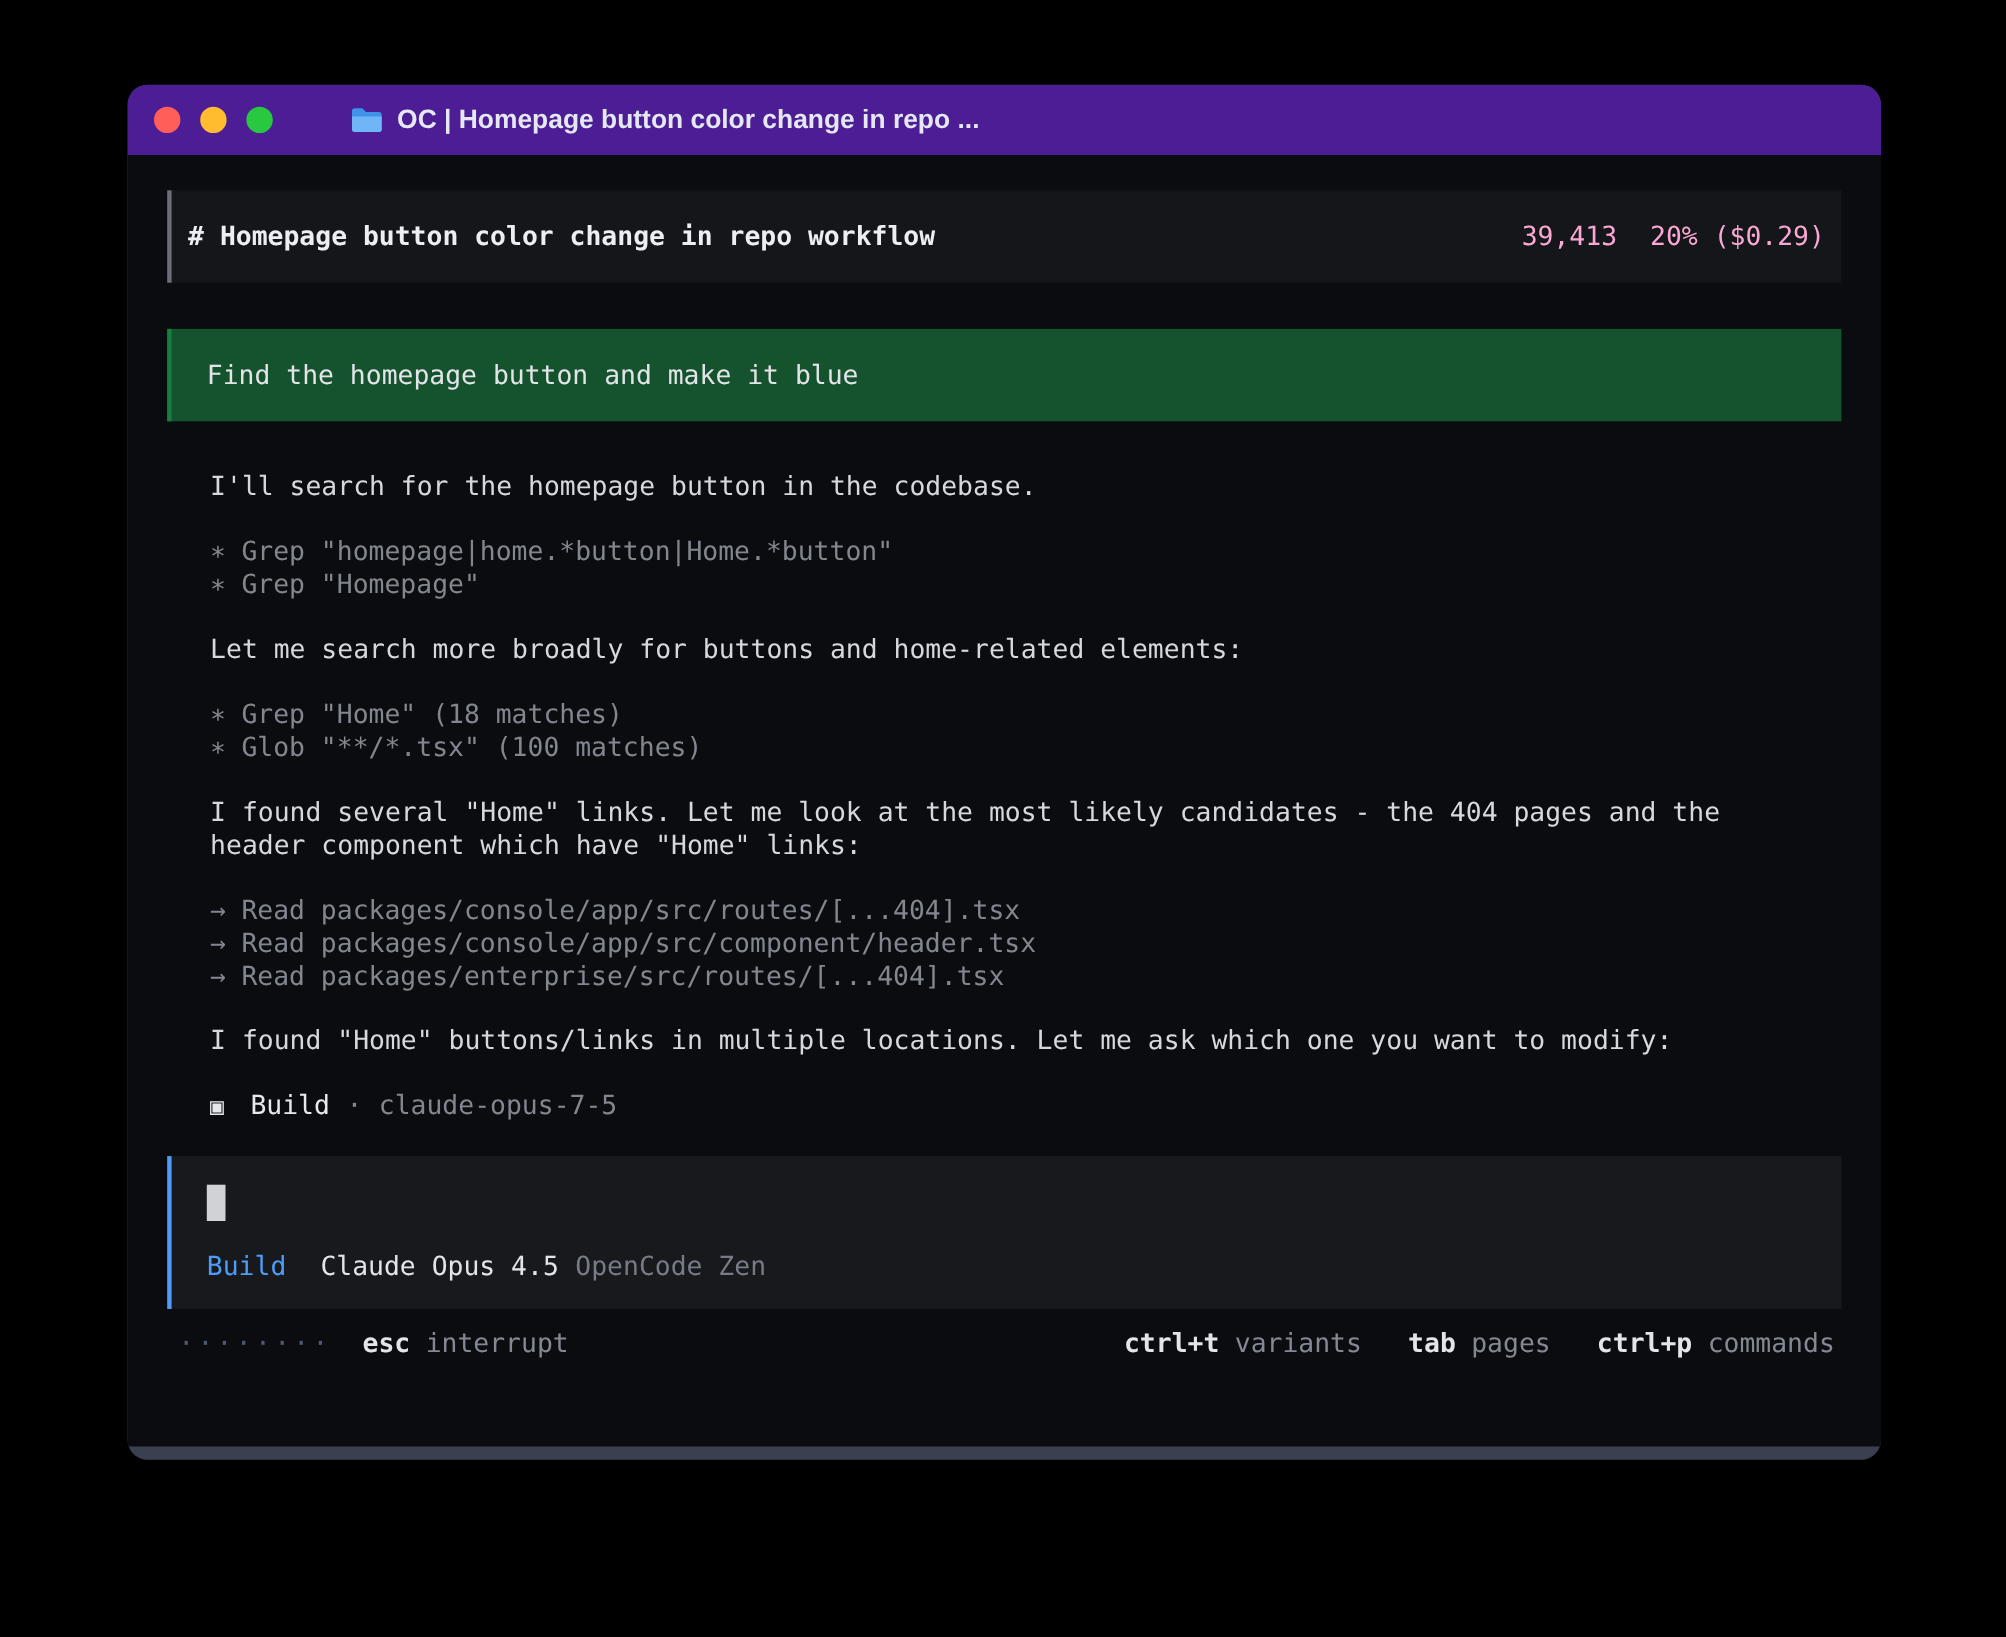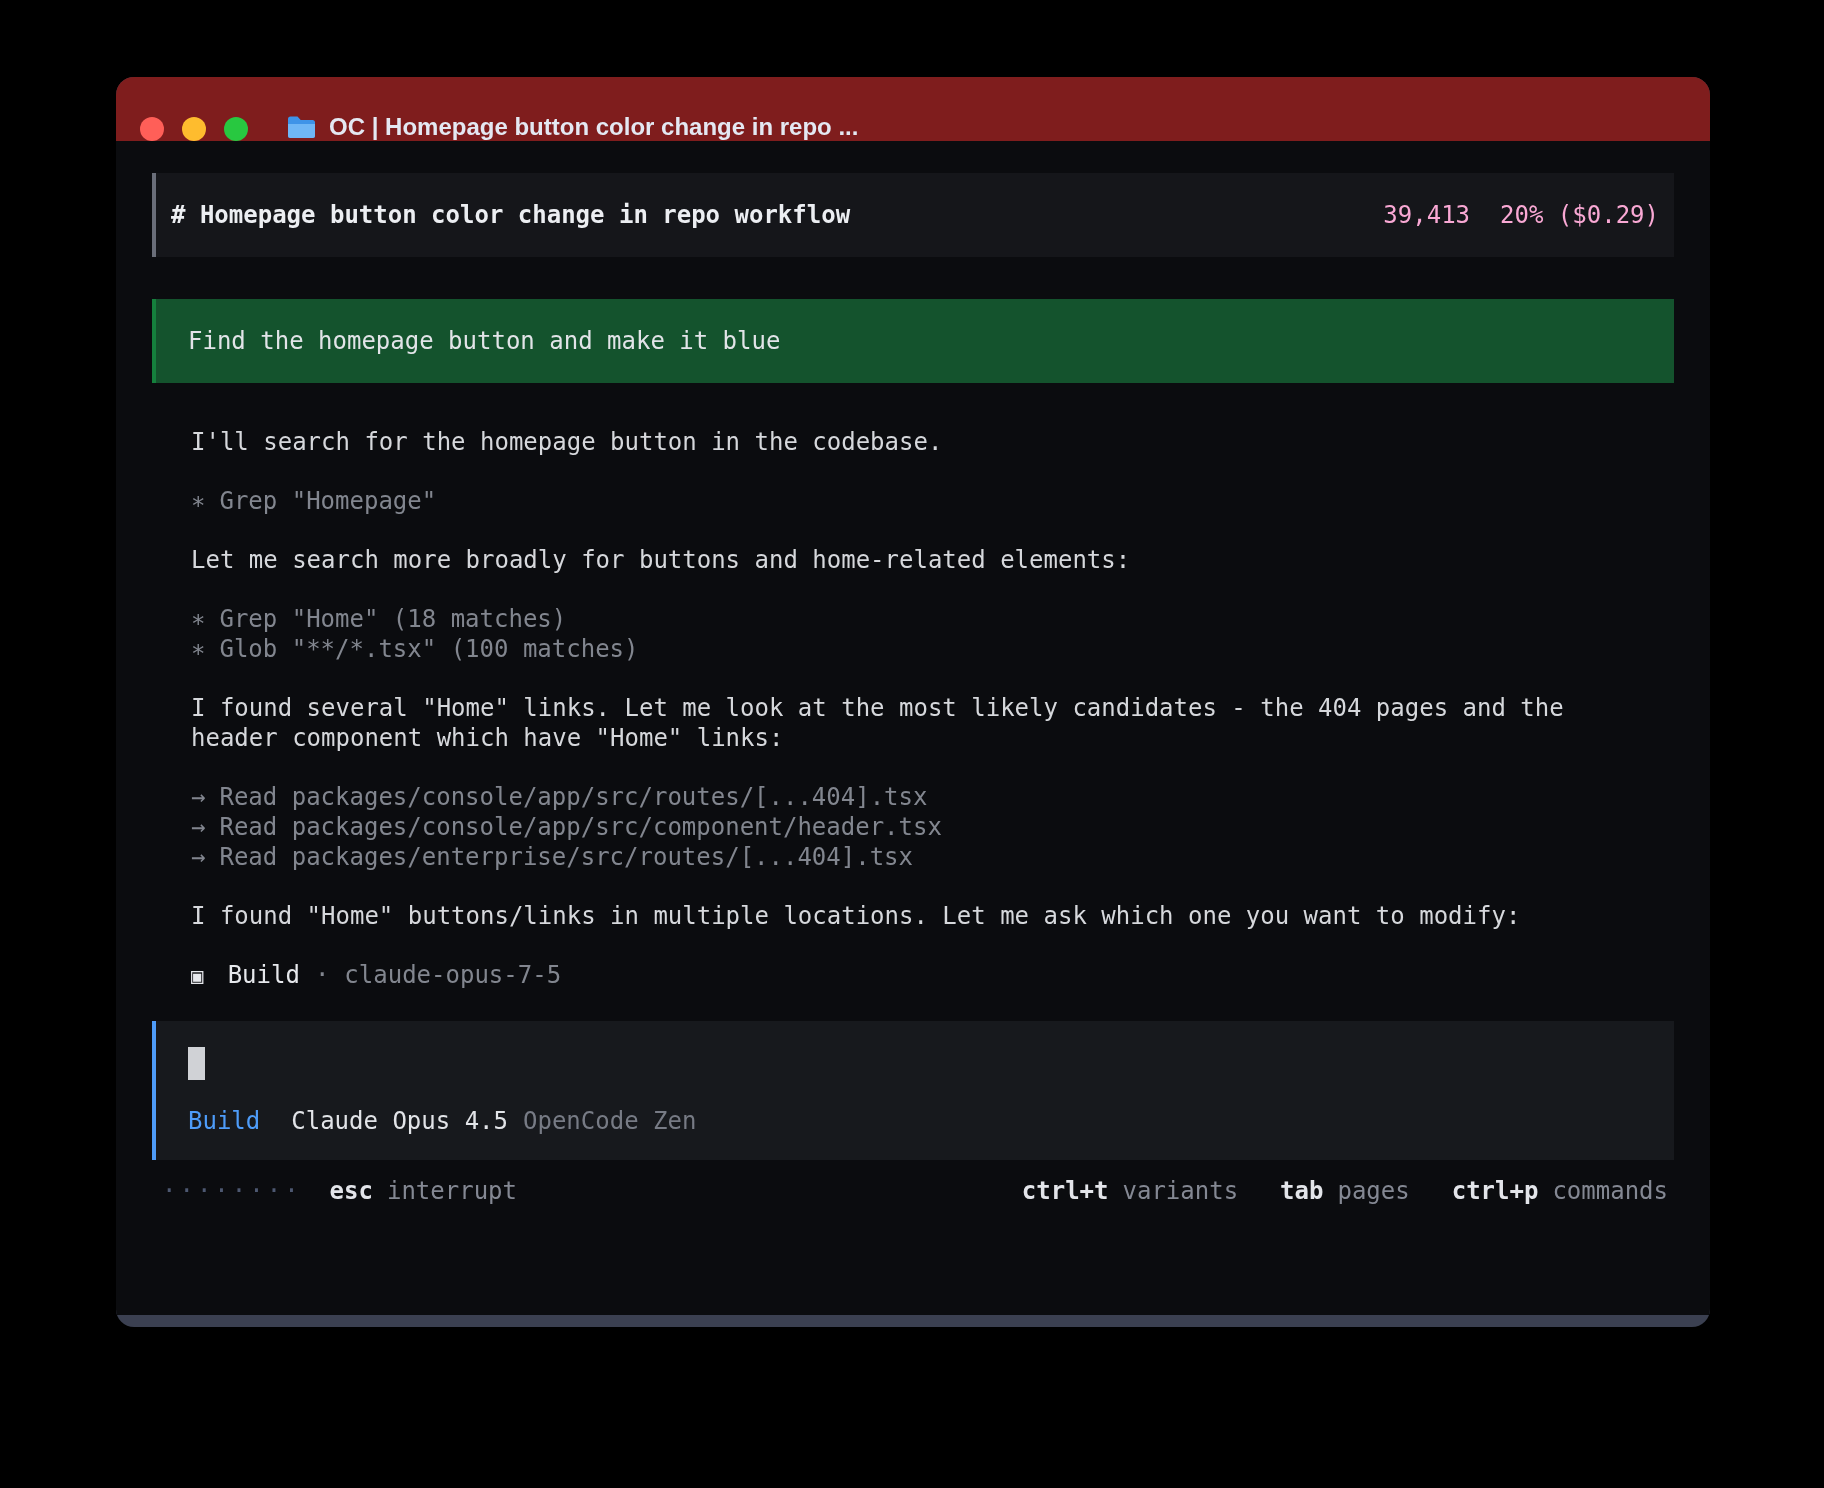--- a/index.html
+++ b/index.html
@@ -20,23 +20,24 @@
     border-radius: 18px;
     overflow: hidden;
     padding-bottom: 12px;
     box-shadow: 0 30px 80px rgba(0,0,0,0.75);
   }
 
   
   .titlebar {
     height: 64px;
     display: flex;
-    align-items: flex-end;
+    align-items: center;
     padding: 0 24px;
-    background: #7f1d1d;
+    background: #4c1d95;
+    gap: 32px;
   }
   .lights { display: flex; gap: 18px; }
   .light { width: 24px; height: 24px; border-radius: 50%; }
   .light.red    { background: #ff5f58; }
   .light.yellow { background: #febc2e; }
   .light.green  { background: #28c840; }
   .title-wrap {
     display: flex;
     align-items: center;
     gap: 13px;
@@ -170,20 +171,23 @@
       <span>Find the homepage button and make it blue</span>
     </div>
 
     <div class="transcript">
 
       <div class="group">
         <span>I'll search for the homepage button in the codebase.</span>
       </div>
 
       <div class="group">
+        <div class="tool-line">
+          <span class="tool-icon">∗</span><span>Grep "homepage|home.*button|Home.*button"</span>
+        </div>
         <div class="tool-line">
           <span class="tool-icon">∗</span><span>Grep "Homepage"</span>
         </div>
       </div>
 
       <div class="group">
         <span>Let me search more broadly for buttons and home-related elements:</span>
       </div>
 
       <div class="group">

